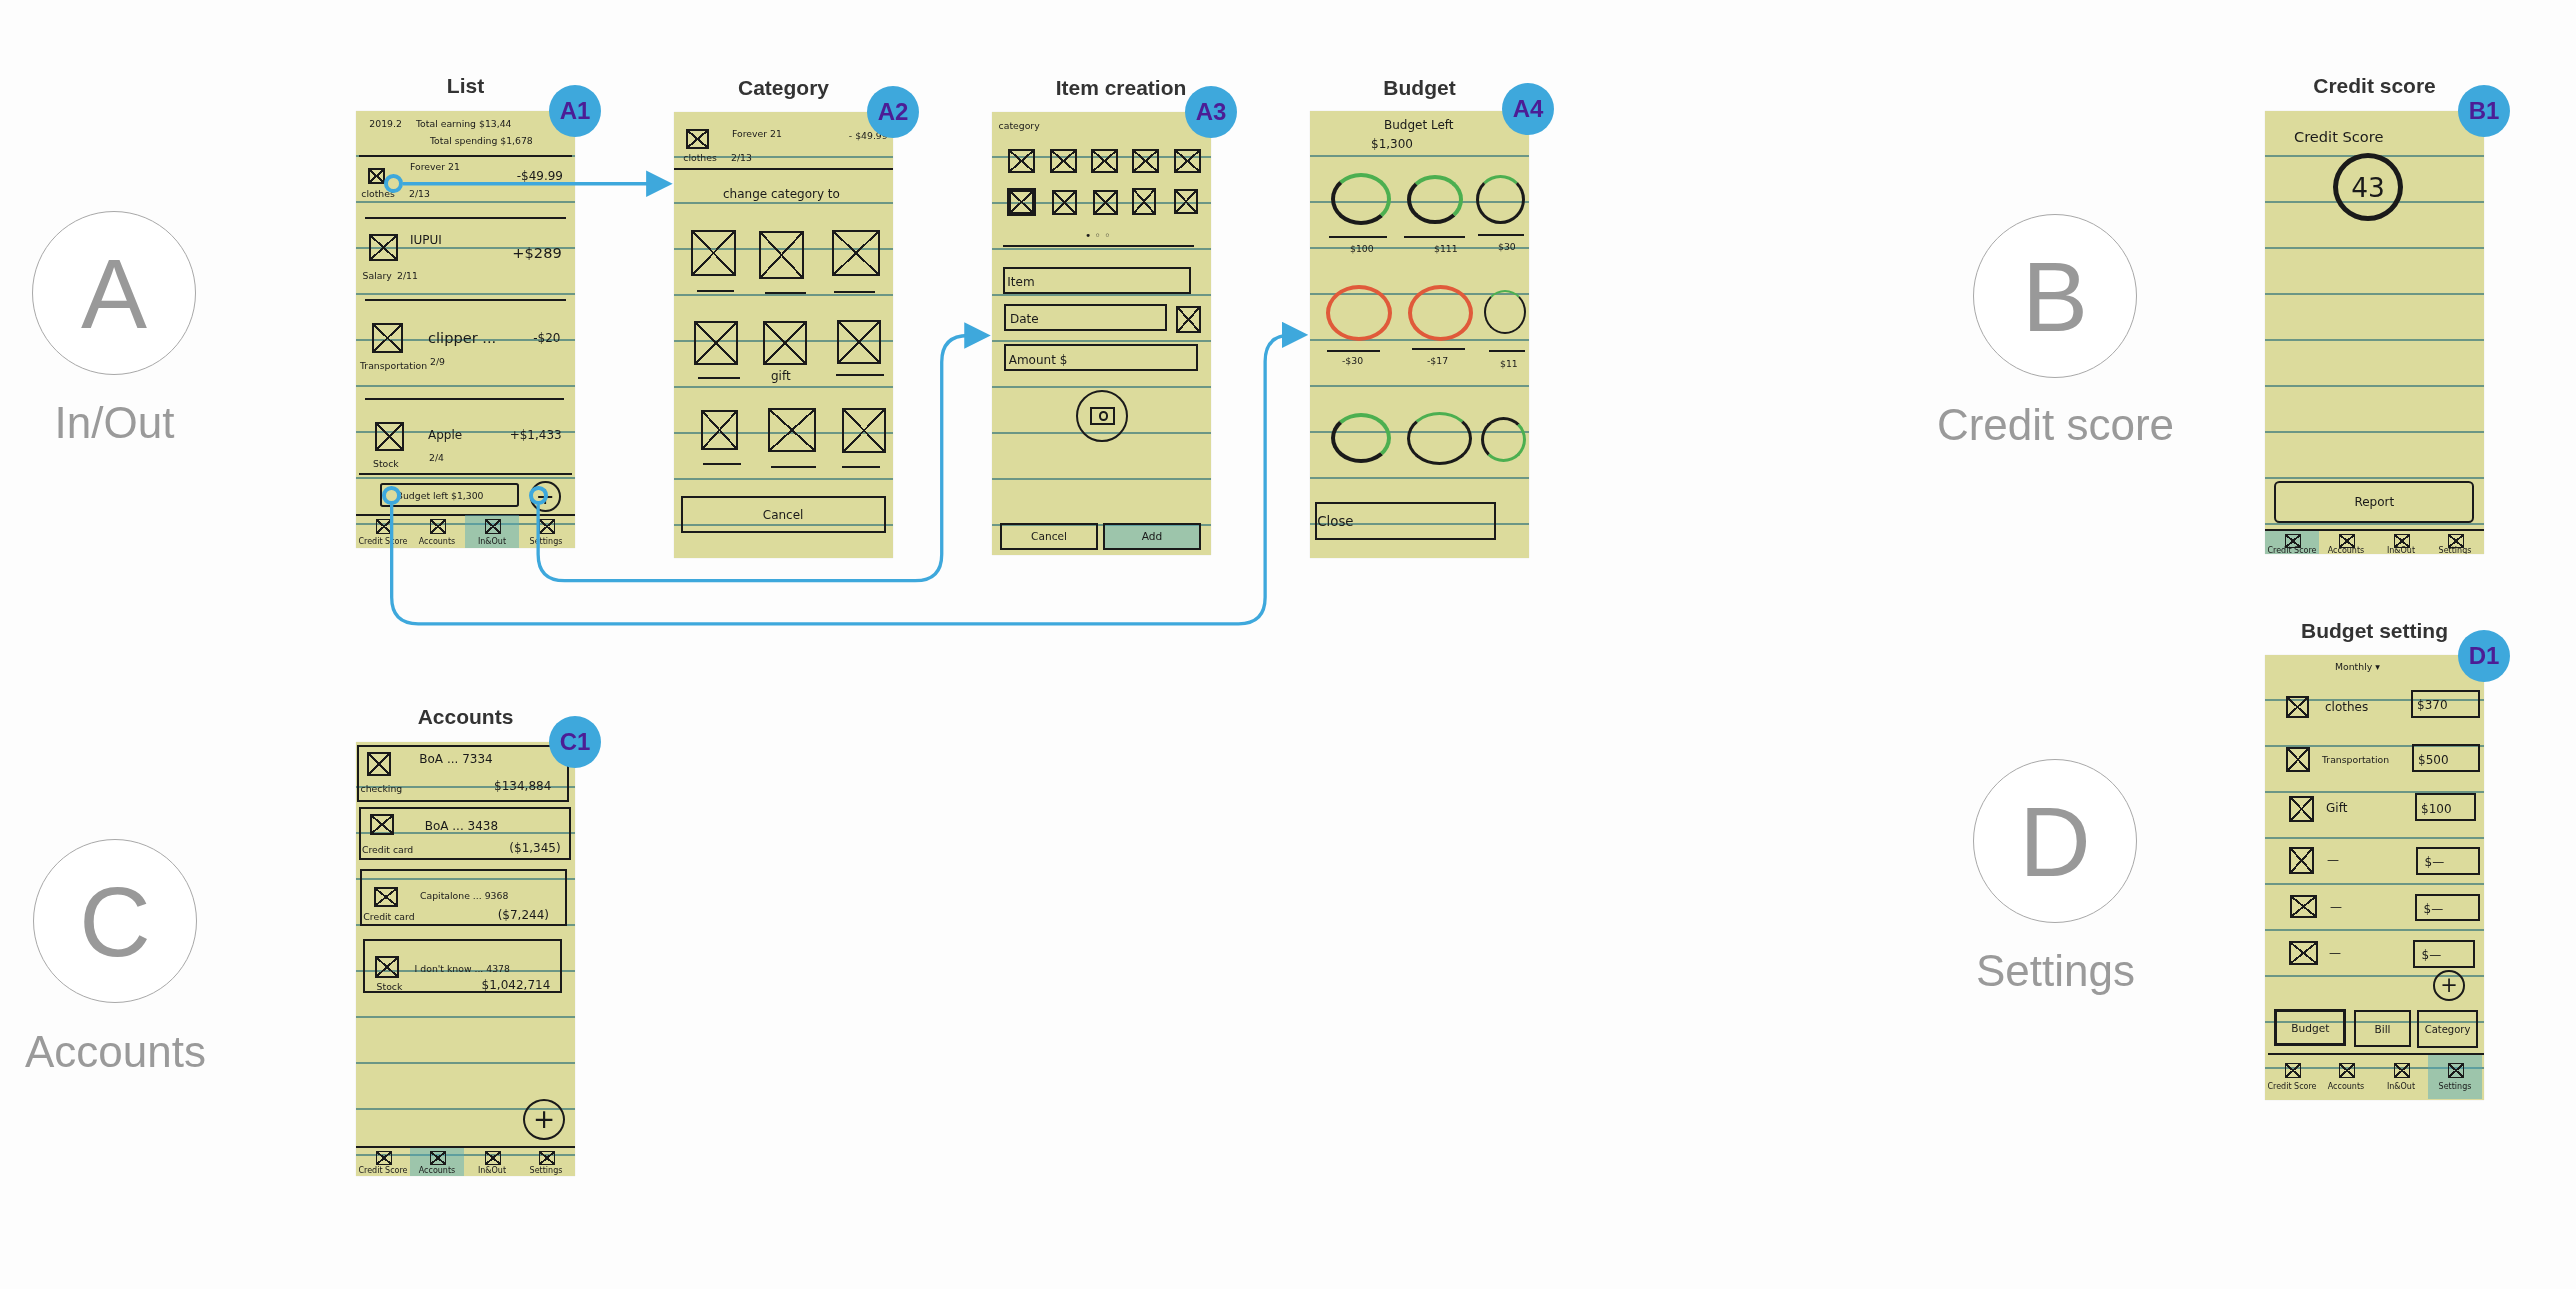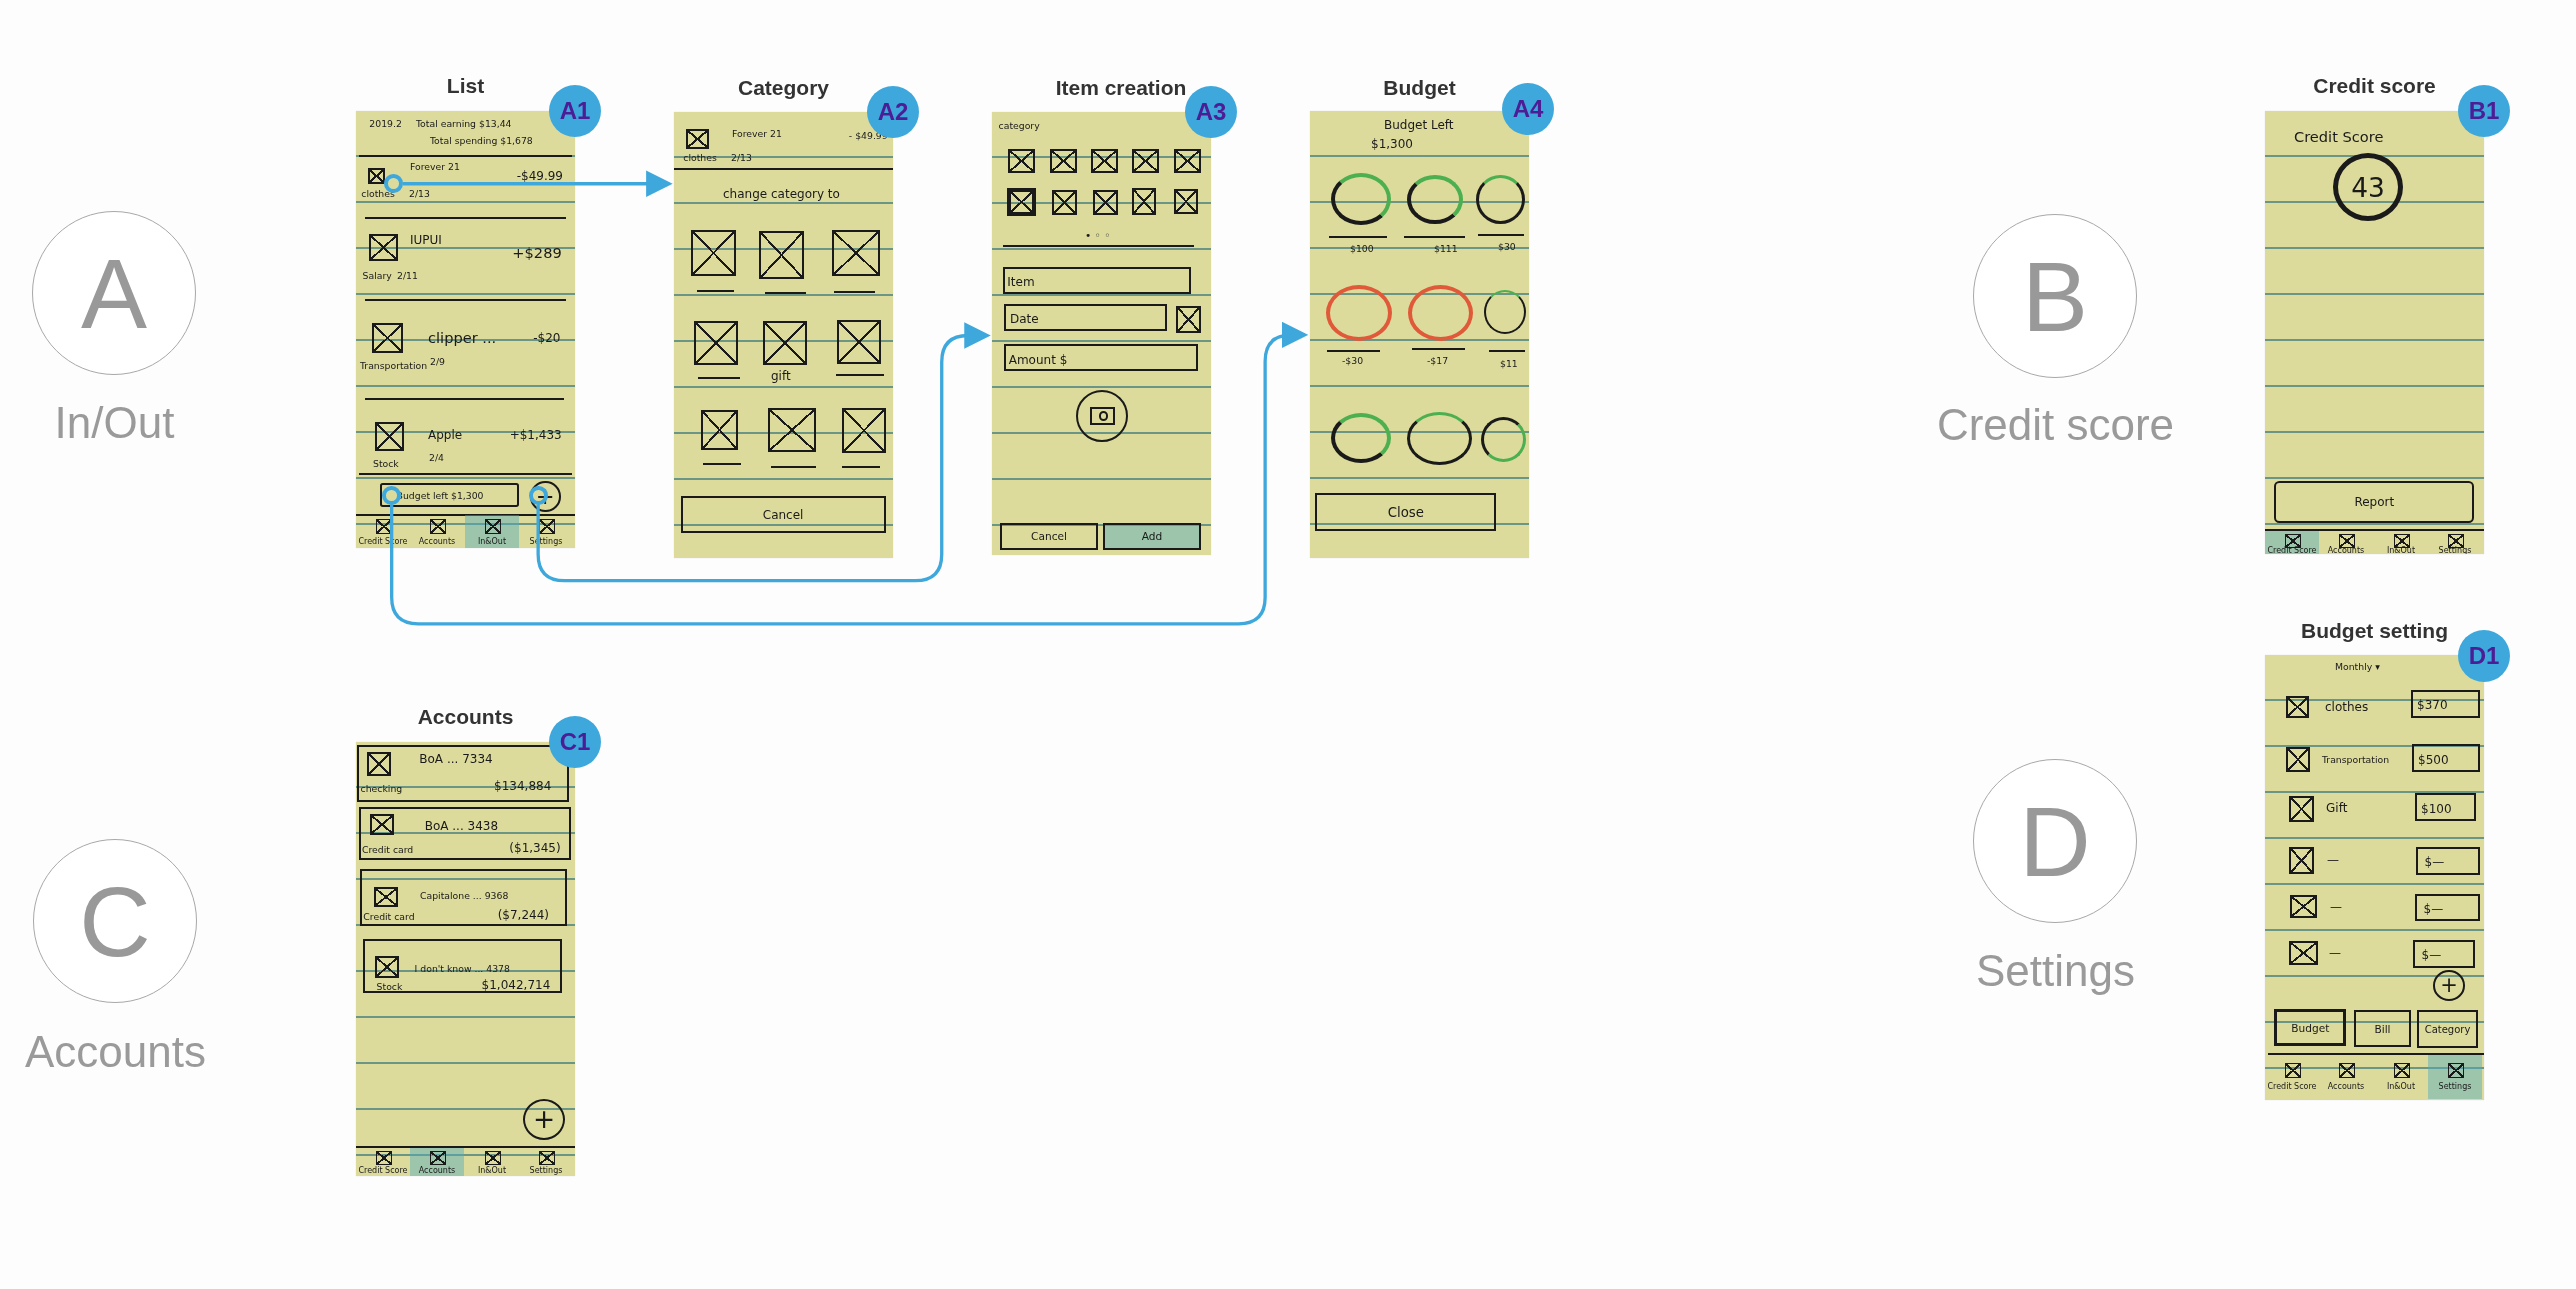--- a/index.html
+++ b/index.html
@@ -241,21 +241,21 @@
     <div class="hline" style="left:102px; top:237px; width:53px;"></div>
     <div class="hline" style="left:179px; top:239px; width:36px;"></div>
     <span class="txt sm" style="left:32px; top:245px;">-$30</span>
     <span class="txt sm" style="left:117px; top:245px;">-$17</span>
     <span class="txt sm" style="left:190px; top:248px;">$11</span>
 
     <div class="ring" style="left:21px; top:302px; width:60px; height:50px; border-top-color:#4caf50; border-right-color:#4caf50; border-width:4px;"></div>
     <div class="ring" style="left:97px; top:301px; width:65px; height:53px; border-top-color:#4caf50; border-width:3.3px;"></div>
     <div class="ring" style="left:171px; top:306px; width:45px; height:45px; border-right-color:#4caf50; border-bottom-color:#4caf50; border-width:3.3px;"></div>
 
-    <div class="sk-box" style="left:5.3px; top:382px; width:181px; height:38px; display:flex; align-items:center; justify-content:center;">
+    <div class="sk-box" style="left:5.3px; top:391px; width:181px; height:38px; display:flex; align-items:center; ">
       <span style="font-size:13.3px;">Close</span>
     </div>
   </div>
 </div>
 
 <div class="screen" style="left:2265px; top:74px; width:219px; height:490px;">
   <div class="screen-title" style="top:1.3px;">Credit score</div>
   <div class="badge" style="left:193px; top:10.6px;">B1</div>
   <div class="paper" style="top:37px; height:443px;">
     <span class="txt lg" style="left:29px; top:18.6px;">Credit Score</span>

